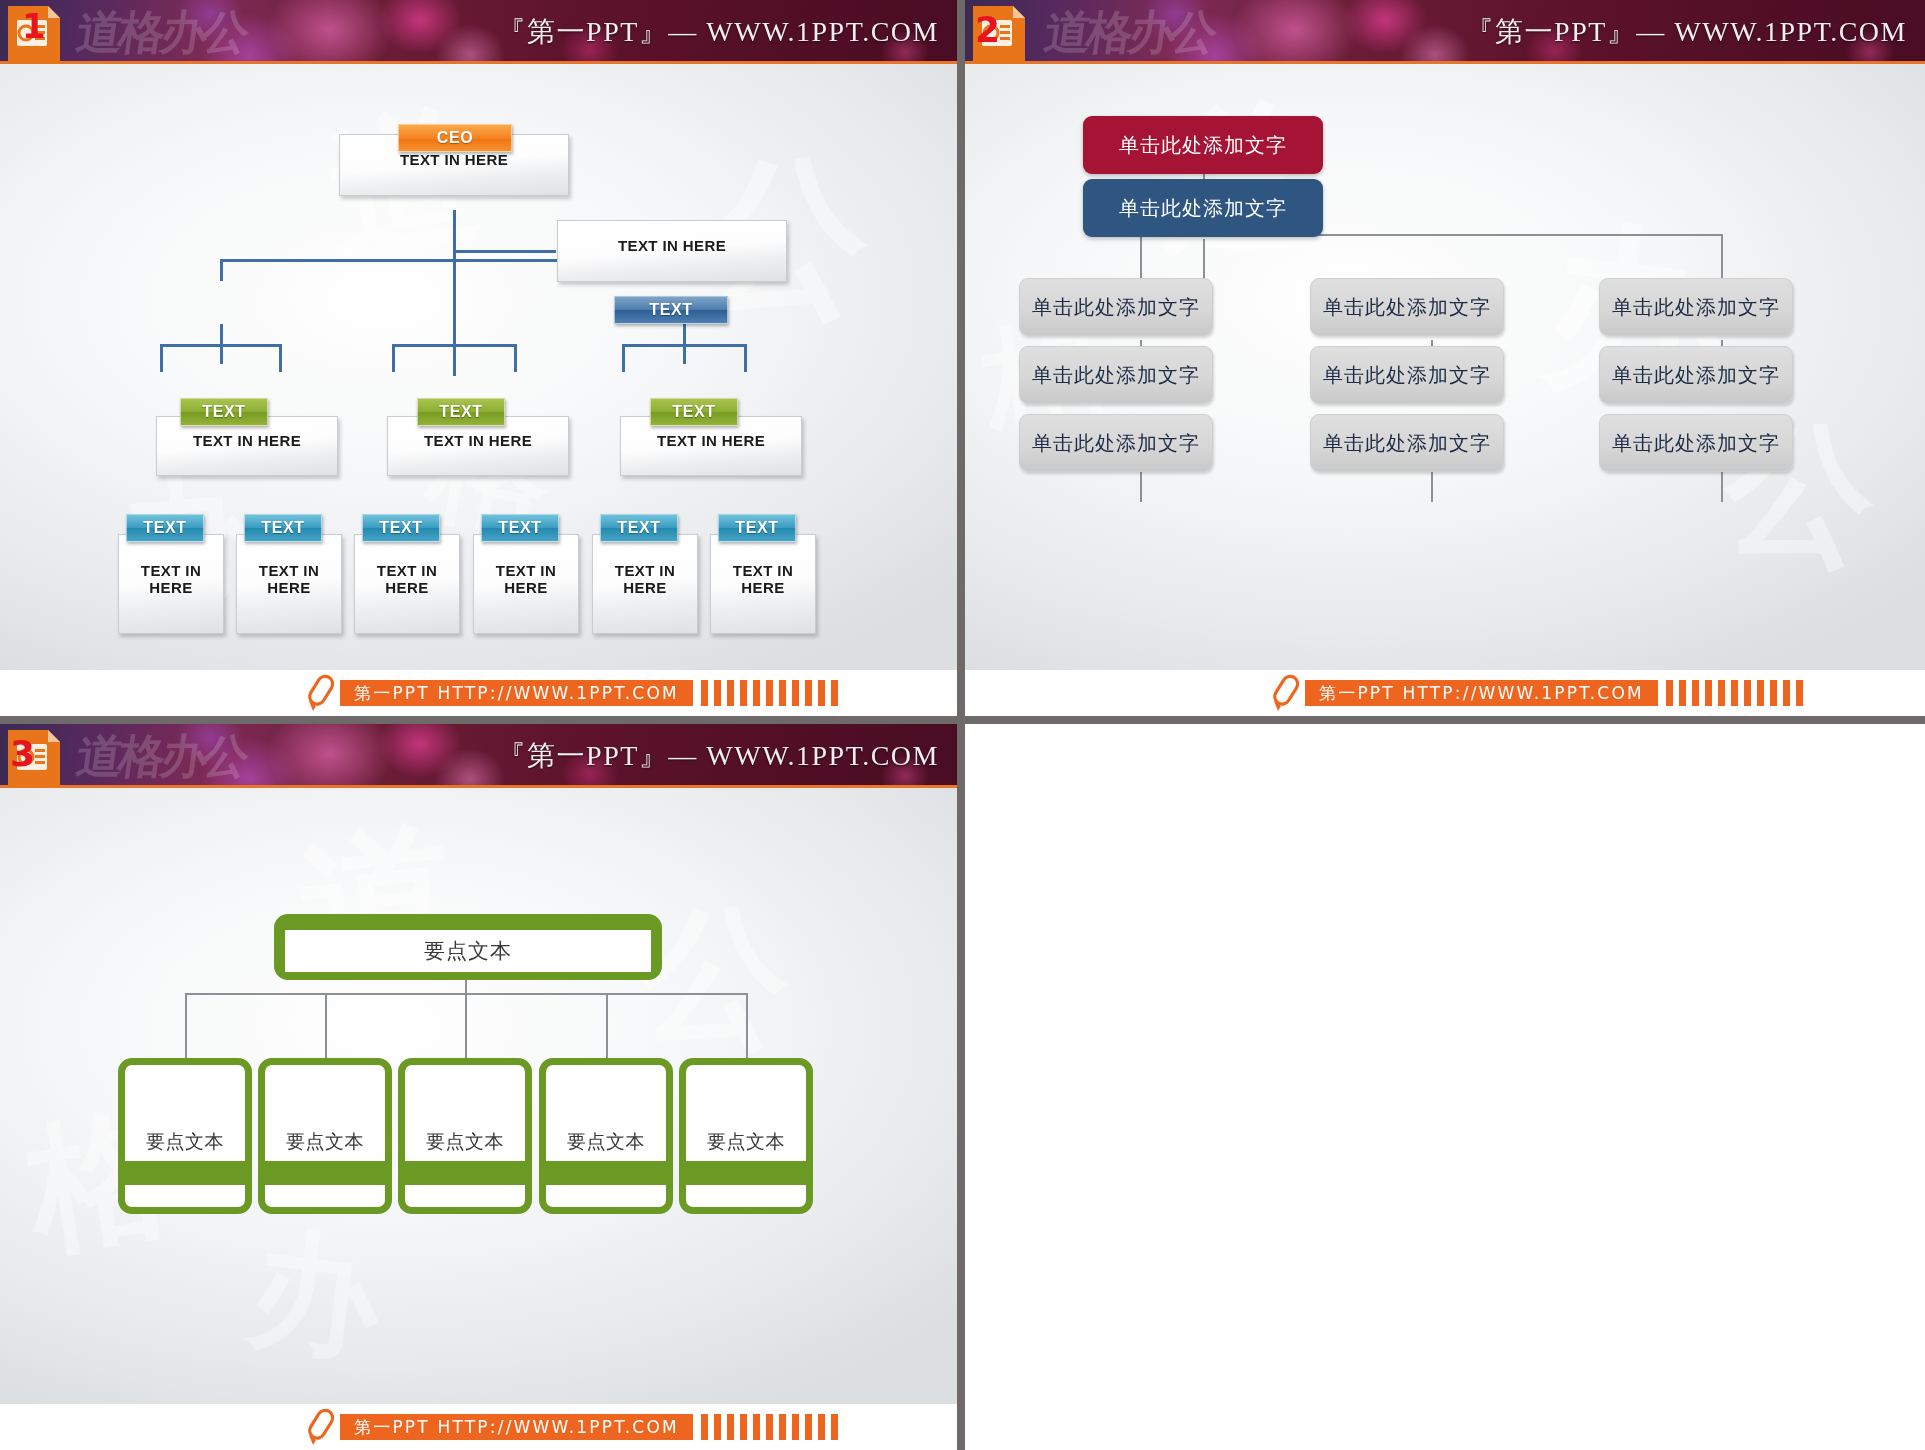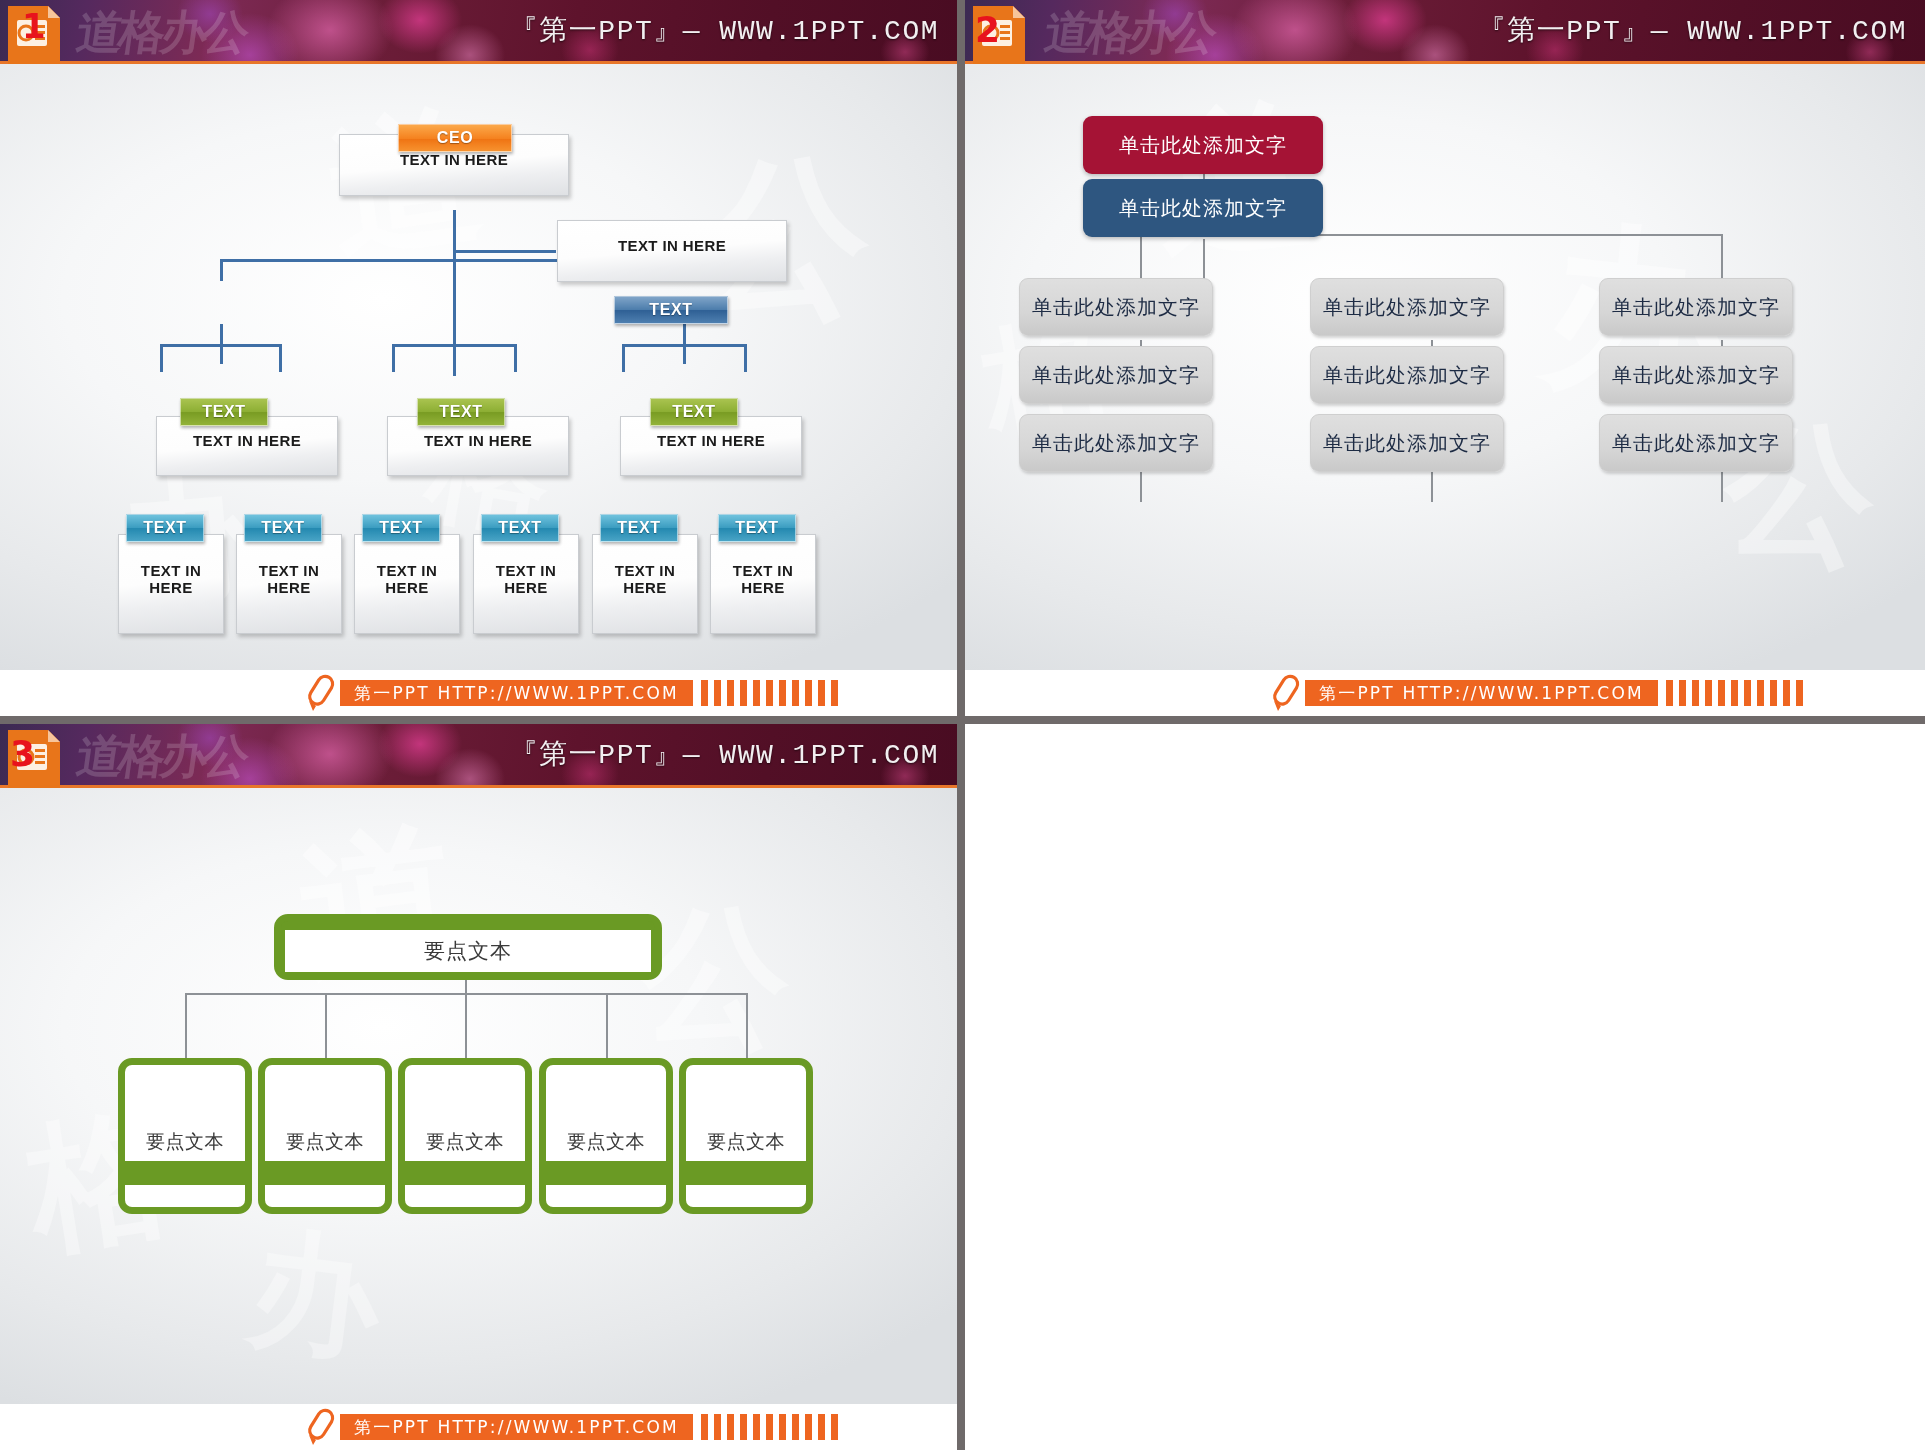--- a/index.html
+++ b/index.html
@@ -39,21 +39,21 @@
   }
   .banner-cal{
     position:absolute;right:700px;top:2px;width:180px;height:62px;
     opacity:.16;color:#fff;font-size:46px;font-weight:700;
     letter-spacing:-4px;transform:skewX(-8deg);
     font-family:"DejaVu Sans",sans-serif;
   }
   .banner-title{
     position:absolute;right:18px;top:0;height:64px;line-height:64px;
     color:#f2eef0;font-size:28px;letter-spacing:1.5px;white-space:nowrap;
-    font-family:Liberation Mono, monospace;
+    font-family:Liberation Serif, serif;
     text-shadow:0 1px 2px rgba(0,0,0,.6);
     text-align:center;
   }
   
   .badge{position:absolute;left:6px;top:4px;width:56px;height:62px;z-index:5;}
   .badge svg{display:block;}
 
   
   .body{
     position:absolute;left:0;top:64px;right:0;bottom:0;

